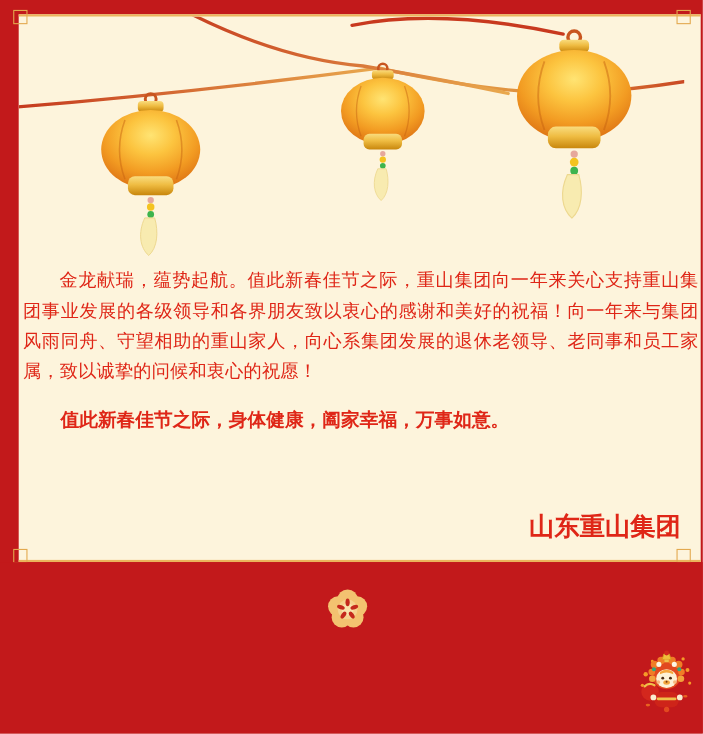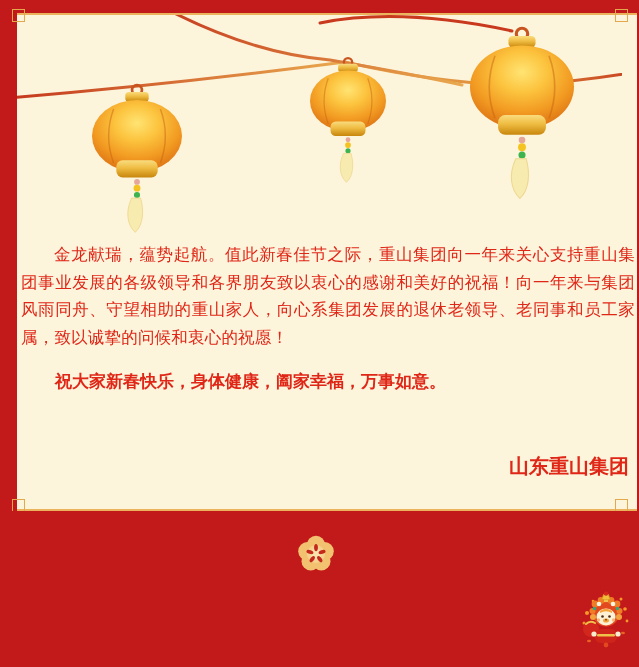--- a/index.html
+++ b/index.html
@@ -16,22 +16,22 @@
   .para{
     position:absolute;left:4px;right:2px;top:226px;margin:0;
     font-size:16.5px;line-height:27.5px;letter-spacing:.2px;
     color:#DF2617;text-align:justify;text-indent:2em;
   }
   .wish{
     position:absolute;left:4px;right:2px;top:355px;margin:0;
     font-size:17px;font-weight:bold;color:#DF2617;text-indent:2em;
   }
   .signature{
-    position:absolute;left:4px;right:4px;top:434px;margin:4px;
-    font-size:20px;font-weight:bold;color:#DF2617;text-align:right;
+    position:absolute;left:4px;right:4px;top:434px;margin:14px;
+    font-size:23px;font-weight:bold;color:#DF2617;text-align:right;
   }
   .corner{
     position:absolute;width:11px;height:11px;
     border:1.5px solid #E3A94F;background:transparent;
   }
   .corner.tl{left:12px;top:9px;}
   .corner.tr{left:615px;top:9px;}
   .corner.bl{left:12px;top:499px;}
   .corner.br{left:615px;top:499px;}
   .footer{
@@ -93,21 +93,21 @@
       <path d="M328,47 Q430,70 505,70 Q570,66 630,55" fill="none" stroke="url(#gStrB)" stroke-width="3" stroke-linecap="round"></path>
       <path d="M138,-12 Q230,38 313,45 Q400,60 445,70" fill="none" stroke="url(#gStrC)" stroke-width="3" stroke-linecap="round"></path>
       <path d="M303,8 Q383,-8 495,16" fill="none" stroke="#C8391E" stroke-width="3" stroke-linecap="round"></path>
 
       <use href="#lant" transform="translate(120,121) scale(0.9)"></use>
       <use href="#lant" transform="translate(331,86) scale(0.76)"></use>
       <use href="#lant" transform="translate(505,72) scale(1.04)"></use>
     </svg>
 
     <p class="para">金龙献瑞，蕴势起航。值此新春佳节之际，重山集团向一年来关心支持重山集团事业发展的各级领导和各界朋友致以衷心的感谢和美好的祝福！向一年来与集团风雨同舟、守望相助的重山家人，向心系集团发展的退休老领导、老同事和员工家属，致以诚挚的问候和衷心的祝愿！</p>
-    <p class="wish">祝大家新春快乐，身体健康，阖家幸福，万事如意。</p>
+    <p class="wish">值此新春佳节之际，身体健康，阖家幸福，万事如意。</p>
     <p class="signature">山东重山集团</p>
   </div>
 
   <div class="corner tl"></div>
   <div class="corner tr"></div>
   <div class="corner bl"></div>
   <div class="corner br"></div>
 
   <div class="footer">
 

